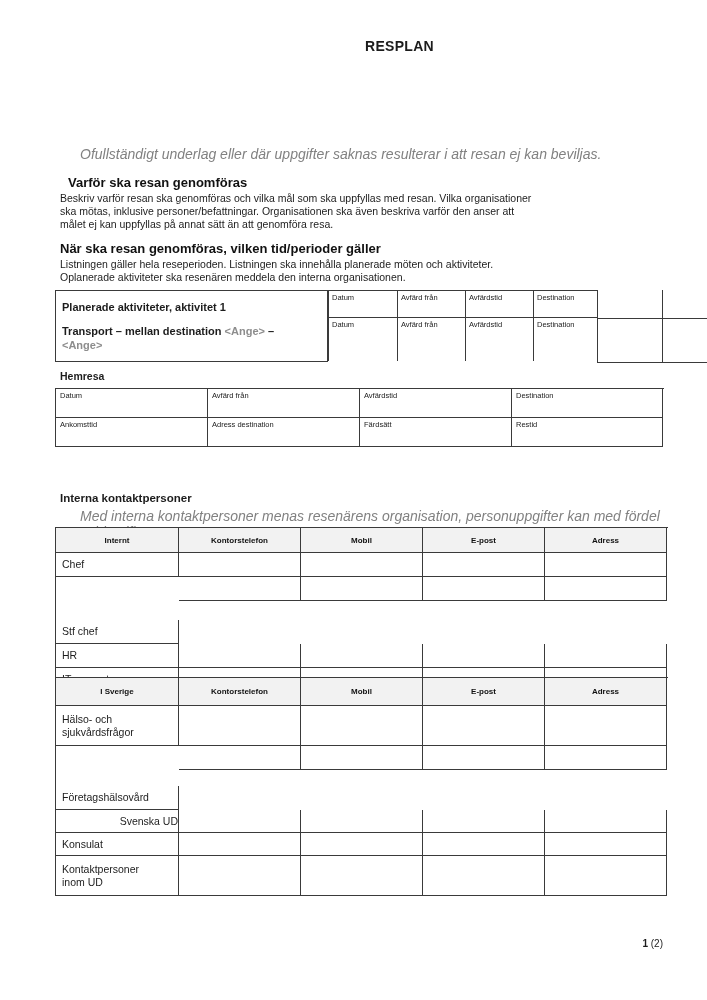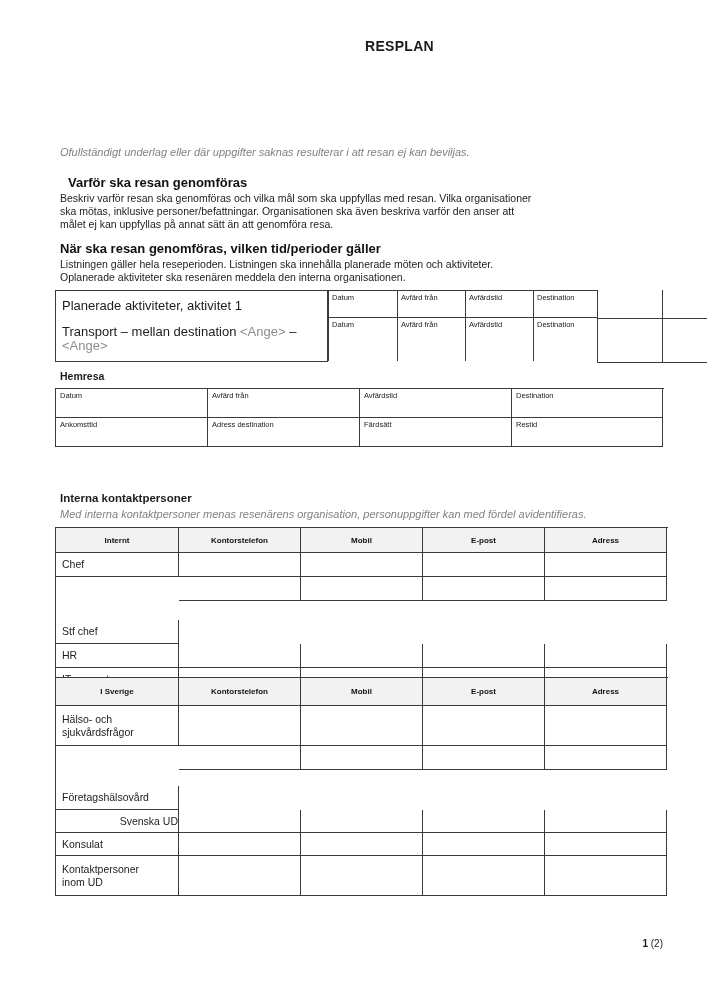--- a/index.html
+++ b/index.html
@@ -12,34 +12,34 @@
     overflow:hidden;
   }
   .abs{position:absolute;}
 
   .doc-title{
     top:38px;left:0;width:707px;
     text-align:center;text-indent:92px;
     font-size:14px;font-weight:bold;letter-spacing:.3px;
   }
   .muted-italic{
-    font-style:italic;color:#818181;font-size:11px;
+    font-style:italic;color:#818181;font-size:14px;margin-left:20px;
   }
   .h1{
     font-size:13px;font-weight:bold;color:#111;
   }
   .body-line{font-size:10.5px;line-height:13.2px;color:#1c1c1c;}
 
   .small-h{font-size:10.5px;font-weight:bold;}
   .mid-h{font-size:11.5px;font-weight:bold;}
 
   
   .act-cell-big{
     border:1.5px solid #3a3a3a;background:#fff;box-sizing:border-box;
-    font-size:13px;font-weight:normal;
+    font-size:11px;font-weight:bold;
     display:flex;flex-direction:column;justify-content:flex-end;
     padding:3px 14px 5px 6px;
   }
   .act-cell-big2{justify-content:center;line-height:13.5px;}
   .ange{color:#8d8d8d;}
   .hdr-cell{
     box-sizing:border-box;border-left:1px solid #3a3a3a;
     font-size:7.5px;color:#222;padding:2px 3px;background:#fff;
   }
   .row1-hdr{border-top:1px solid #3a3a3a;border-bottom:1px solid #3a3a3a;}

